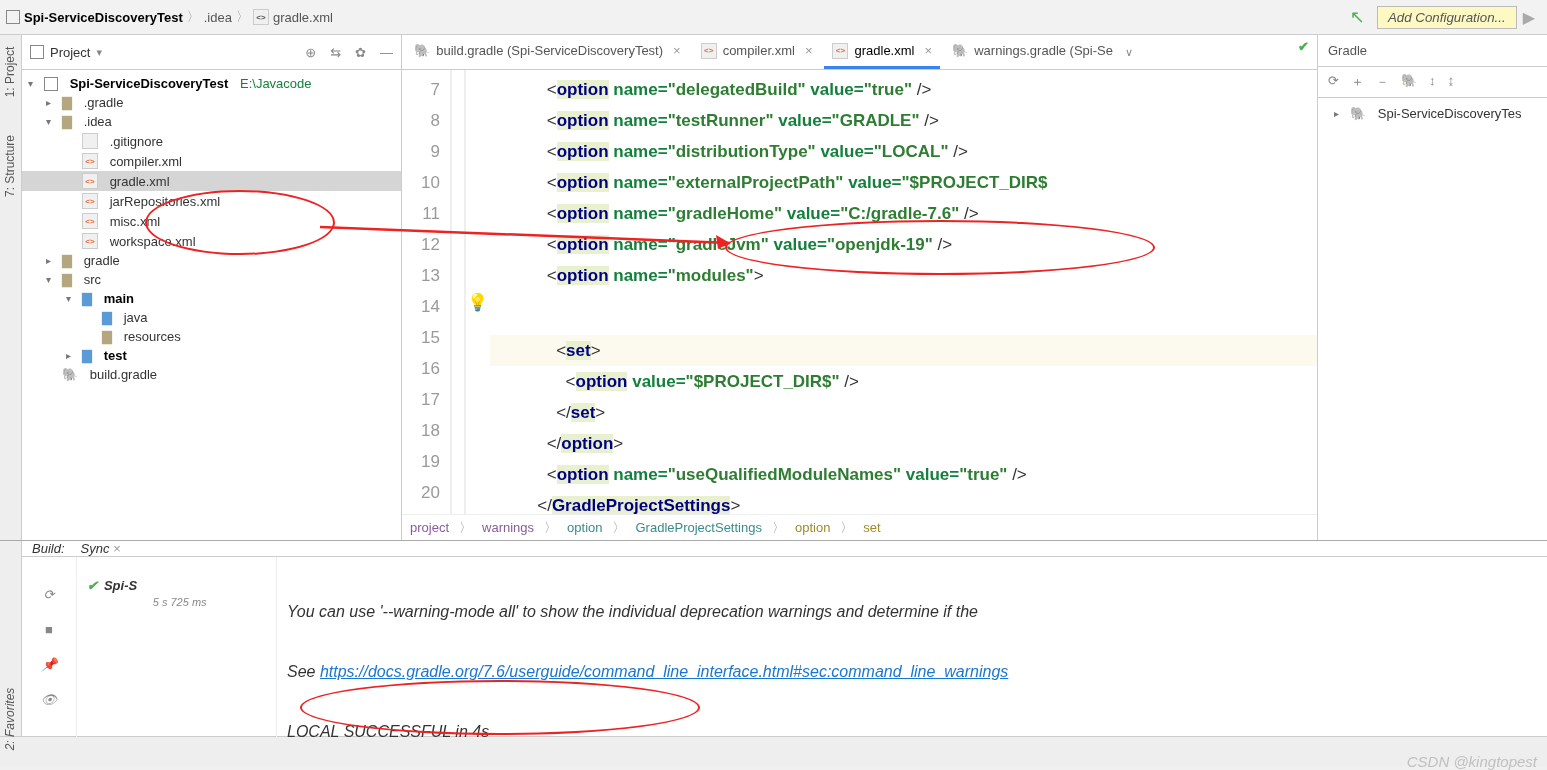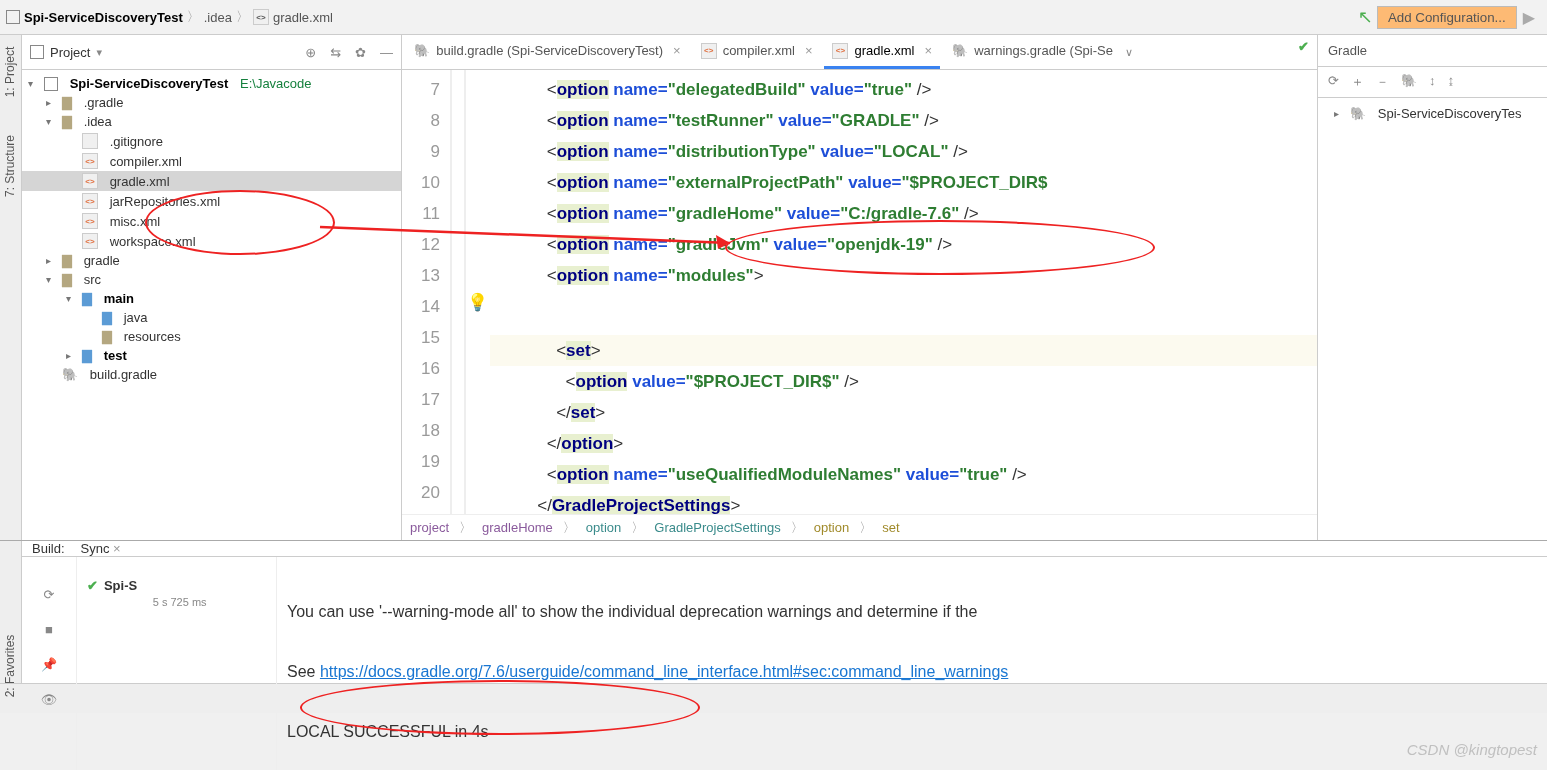--- a/index.html
+++ b/index.html
@@ -3,21 +3,21 @@
 <meta charset="utf-8">
 <style>
 * { margin: 0; padding: 0; box-sizing: border-box; font-family: "Segoe UI", Arial, sans-serif; }
 body { width: 1547px; height: 770px; background: #f0f0f0; overflow: hidden; font-size: 13px; color: #333; }
 
 .topbar { height: 35px; background: #f2f2f2; border-bottom: 1px solid #ccc; display: flex; align-items: center; padding: 0 6px; }
 .breadcrumb-top { display: flex; align-items: center; gap: 4px; flex: 1; }
 .breadcrumb-top .sep { color: #999; }
 .breadcrumb-top span { color: #555; }
 .breadcrumb-top b { font-weight: bold; color: #000; }
-.btn-plain { background: #fdba74; border: 1px solid #bbb; padding: 3px 10px; margin-left: 4px; cursor: pointer; color:#555; }
+.btn-plain { background: #fef9c3; border: 1px solid #bbb; padding: 3px 10px; margin-left: 12px; cursor: pointer; color:#555;font-style:italic; }
 
 .main { display: flex; height: 505px; }
 .left-strip { width: 22px; background: #eee; border-right: 1px solid #ccc; display:flex; flex-direction:column; align-items:center; gap:80px; padding-top:30px; }
 .left-strip .lbl { transform: rotate(-90deg); white-space: nowrap; font-size:12px; color:#555; }
 
 .project-panel { width: 380px; background: #fff; border-right: 1px solid #ccc; display:flex; flex-direction:column; }
 .project-header { height:35px; border-bottom:1px solid #ccc; display:flex; align-items:center; padding:0 8px; gap:8px; }
 .project-header .ptitle { flex:1; display:flex; align-items:center; gap:6px; }
 .tool-icons { display:flex; gap:14px; color:#888; }
 
@@ -42,47 +42,47 @@
 .code-area { flex:1; display:flex; position:relative; font-family: Consolas, "Courier New", monospace; font-size:17px; overflow:hidden; }
 .gutter { width:50px; text-align:right; color:#9a9a9a; padding:4px 10px 0 0; background:#fff; border-right: 2px solid #eee; line-height:31px; }
 .gutter div { height:31px; }
 .fold-strip { width:14px; border-right: 2px solid #eee; background:#fff; position:relative; }
 .bulb { width:24px; display:flex; justify-content:center; padding-top: 222px; }
 .bulb-icon { color:#f5c518; }
 .code { flex:1; white-space:pre; padding:4px 0 0 0; line-height:31px; overflow:hidden; }
 .code > div { height:31px; }
 .hl-line { background:#fcfaef;margin-top:44px; }
 .kw { color:#000080; font-weight:bold; }
-.attr { color:#1d4ed8; font-weight:bold; }
+.attr { color:#15803d; font-weight:bold; }
 .val { color:#2e7d32; font-weight:bold; }
 .tagbg { background:#e8f0d0; }
 
 .path-bar { height:26px; border-top:1px solid #eee; display:flex; align-items:center; padding-left:8px; gap:10px; font-size:13px; }
 .path-bar span { color:#999; }
 .p-purple { color:#8a5a9c !important; }
 .p-teal  { color:#3a8b8b !important; }
 .p-gold  { color:#a08a2a !important; }
 
 .gradle-panel { width:230px; border-left:1px solid #ccc; background:#fff; display:flex; flex-direction:column; }
 .gradle-header { padding:8px 10px; border-bottom:1px solid #ccc; color:#555; font-size:13px; }
 .gradle-tools { padding:6px 10px; border-bottom:1px solid #ccc; display:flex; gap:12px; color:#888; }
 .gradle-tree { padding:6px 10px; }
 
-.build-panel { height:143px; border-top:1px solid #aaa; background:#fff; display:flex; }
+.build-panel { height:196px; border-top:1px solid #aaa; background:#fff; display:flex;font-style:italic; }
 .build-left-strip { width:22px; background:#eee; border-right:1px solid #ccc; display:flex; flex-direction:column; align-items:center; justify-content:flex-end; padding-bottom:10px; }
 .build-left-strip .lbl { transform: rotate(-90deg); white-space:nowrap; font-size:12px; color:#555; }
 .build-header-col { width:55px; display:flex; flex-direction:column; align-items:center; padding-top:30px; gap:20px; color:#888; border-right:1px solid #eee; }
 .build-tasks { width:200px; border-right:1px solid #eee; }
 .build-tabbar { height:28px; display:flex; align-items:center; gap:16px; padding-left:10px; border-bottom:1px solid #ccc; }
 .build-tabbar .btab { color:#333; font-size:13px; }
 .build-task-item { padding:6px 10px; display:flex; gap:6px; align-items:center; }
 .ok { color:#4caf50; font-weight:bold; }
 .build-out { flex:1; font-family: Consolas, monospace; font-size:16px; padding:10px; line-height:30px; white-space:pre-wrap; overflow:hidden; }
 .build-out a { color:#1976d2; text-decoration: underline; }
-.watermark { position:absolute; right:10px; bottom:12px; color:#c0c0c0; font-size:15px; font-style:italic; pointer-events:none;}
+.watermark { position:absolute; right:10px; bottom:0; color:#c0c0c0; font-size:15px; font-style:italic; pointer-events:none;}
 
 
 .anno { position:absolute; pointer-events:none; }
 .circle1 { left:145px; top:190px; width:190px; height:65px; border:2px solid #e22; border-radius:50%; }
 .circle2 { left:725px; top:220px; width:430px; height:55px; border:2px solid #e22; border-radius:50%; }
 .circle3 { left:300px; top:680px; width:400px; height:55px; border:2px solid #e22; border-radius:50%; }
 .arrow { position:absolute; left:320px; top:225px; width:420px; height:40px; pointer-events:none; overflow:visible;}
 
 .bottombar { height:30px; border-top:1px solid #ccc; background:#eee; display:flex; align-items:center; gap:20px; padding:0 20px; color:#555; }
 .elephant-icon { color:#8a8a8a; }
@@ -191,21 +191,21 @@
       </div>
       <div class="fold-strip"></div>
       <div class="bulb">
           <span class="bulb-icon">💡</span>
         </div>
       <div class="code" id="code-body"><div><span>            </span>&lt;<span class="kw tagbg">option</span> <span class="attr">name=</span><span class="val">"delegatedBuild"</span><span class="attr"> value=</span><span class="val">"true"</span> /&gt;</div><div><span>            </span>&lt;<span class="kw tagbg">option</span> <span class="attr">name=</span><span class="val">"testRunner"</span><span class="attr"> value=</span><span class="val">"GRADLE"</span> /&gt;</div><div><span>            </span>&lt;<span class="kw tagbg">option</span> <span class="attr">name=</span><span class="val">"distributionType"</span><span class="attr"> value=</span><span class="val">"LOCAL"</span> /&gt;</div><div><span>            </span>&lt;<span class="kw tagbg">option</span> <span class="attr">name=</span><span class="val">"externalProjectPath"</span><span class="attr"> value=</span><span class="val">"$PROJECT_DIR$</span></div><div><span>            </span>&lt;<span class="kw tagbg">option</span> <span class="attr">name=</span><span class="val">"gradleHome"</span><span class="attr"> value=</span><span class="val">"C:/gradle-7.6"</span> /&gt;</div><div><span>            </span>&lt;<span class="kw tagbg">option</span> <span class="attr">name=</span><span class="val">"gradleJvm"</span><span class="attr"> value=</span><span class="val">"openjdk-19"</span> /&gt;</div><div><span>            </span>&lt;<span class="kw tagbg">option</span> <span class="attr">name=</span><span class="val">"modules"</span>&gt;</div><div class="hl-line"><span>              </span>&lt;<span class="kw tagbg">set</span>&gt;</div><div><span>                </span>&lt;<span class="kw tagbg">option</span> <span class="attr">value=</span><span class="val">"$PROJECT_DIR$"</span> /&gt;</div><div><span>              </span>&lt;/<span class="kw tagbg">set</span>&gt;</div><div><span>            </span>&lt;/<span class="kw tagbg">option</span>&gt;</div><div><span>            </span>&lt;<span class="kw tagbg">option</span> <span class="attr">name=</span><span class="val">"useQualifiedModuleNames"</span><span class="attr"> value=</span><span class="val">"true"</span> /&gt;</div><div><span>          </span>&lt;/<span class="kw tagbg">GradleProjectSettings</span>&gt;</div><div><span>        </span>&lt;/<span class="kw tagbg">option</span>&gt;</div></div>
     </div>
     <div class="path-bar">
       <span class="p-purple">project</span>
         <span>〉</span>
-      <span class="p-purple">gradleHome</span>
+      <span class="p-purple">warnings</span>
         <span>〉</span>
       <span class="p-teal">option</span>
         <span>〉</span>
       <span class="p-teal">GradleProjectSettings</span>
         <span>〉</span>
       <span class="p-gold">option</span>
         <span>〉</span>
       <span class="p-gold">set</span>
     </div>
   </div>

